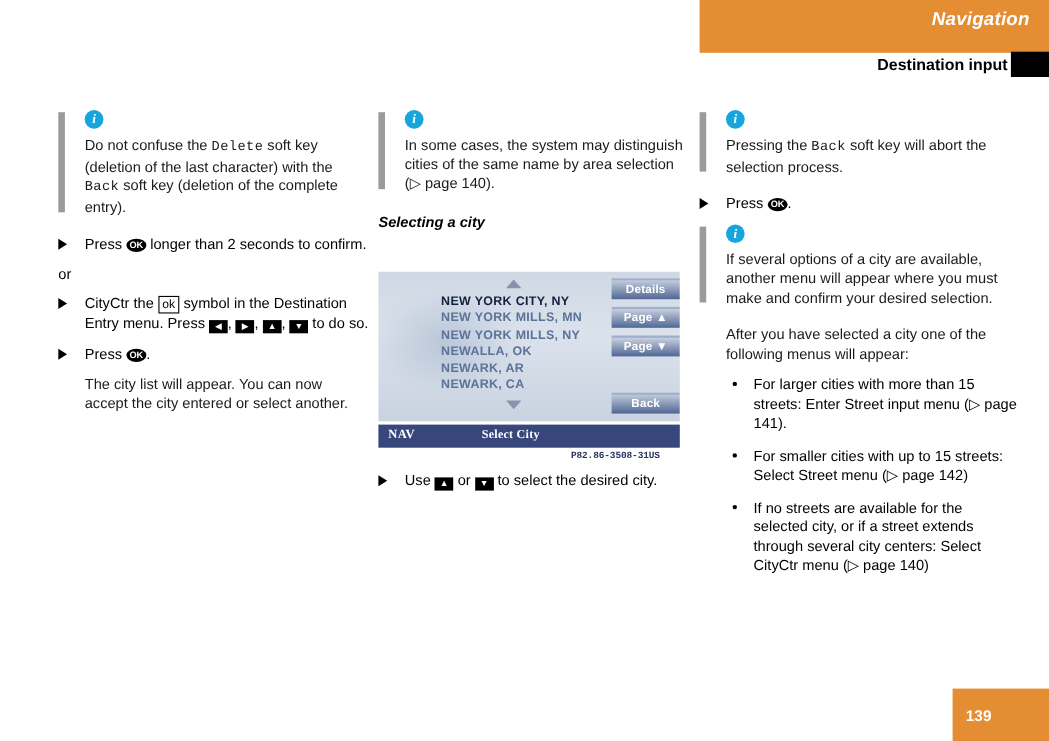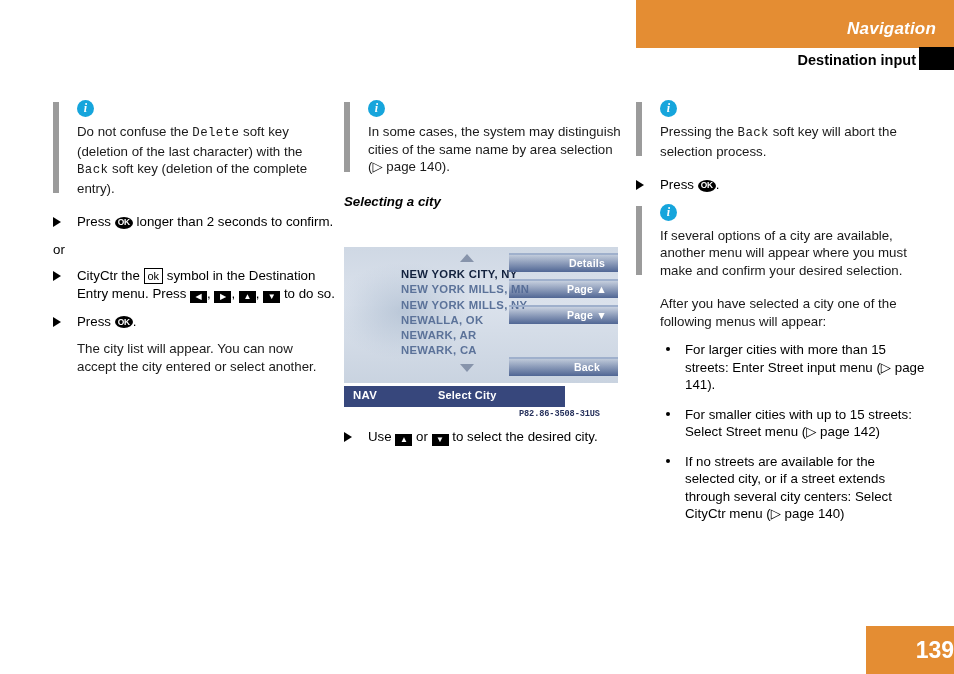--- a/index.html
+++ b/index.html
@@ -21,21 +21,21 @@
     position: absolute;
     left: 636px;
     top: 0;
     width: 318px;
     height: 48px;
     background: #e48d33;
   }
   .hdr-title {
     position: absolute;
     right: 18px;
-    top: 19px;
+    top: 8px;
     font-size: 17px;
     font-weight: bold;
     font-style: italic;
     color: #ffffff;
     letter-spacing: 0.2px;
   }
   .hdr-sub {
     position: absolute;
     right: 38px;
     top: 52px;
@@ -227,35 +227,35 @@
     width: 62px;
     height: 17px;
     background: linear-gradient(to bottom, #6a7fa8 0%, #51669220 0%, #506694 100%);
     border-top: 2px solid #9fb0cc;
     color: #ffffff;
     font-size: 10.6px;
     font-weight: bold;
     text-align: center;
     line-height: 17px;
     letter-spacing: 0.2px;
-    padding-left: 47px;
   }
   .sk-details { top: 0px; }
   .sk-pgup    { top: 26px; margin-left: 40px; }
   .sk-pgdn    { top: 52px; }
   .sk-back    { top: 104px; }
 
   .scr-footer {
     position: absolute;
     left: 344px;
     top: 386px;
-    width: 221px;
+    width: 274px;
     height: 21px;
     background: #37477c;
     color: #ffffff;
+    font-family: Liberation Serif, serif;
   }
   .scr-nav {
     position: absolute;
     left: 9px;
     top: 3px;
     font-size: 11.4px;
     font-weight: bold;
     letter-spacing: 0.3px;
   }
   .scr-caption-title {
@@ -287,25 +287,25 @@
 
   
   .pagenum {
     position: absolute;
     left: 866px;
     top: 626px;
     width: 88px;
     height: 48px;
     background: #e48d33;
     color: #ffffff;
-    font-size: 23px;
+    font-size: 14px;
     font-weight: bold;
     line-height: 48px;
+    padding-left: 12px;
     box-sizing: border-box;
-    text-align: right;
   }
 </style>
 </head>
 <body>
 
 <div class="hdr-bar"></div>
 <div class="hdr-title">Navigation</div>
 <div class="hdr-sub">Destination input</div>
 <div class="hdr-tab"></div>
 

